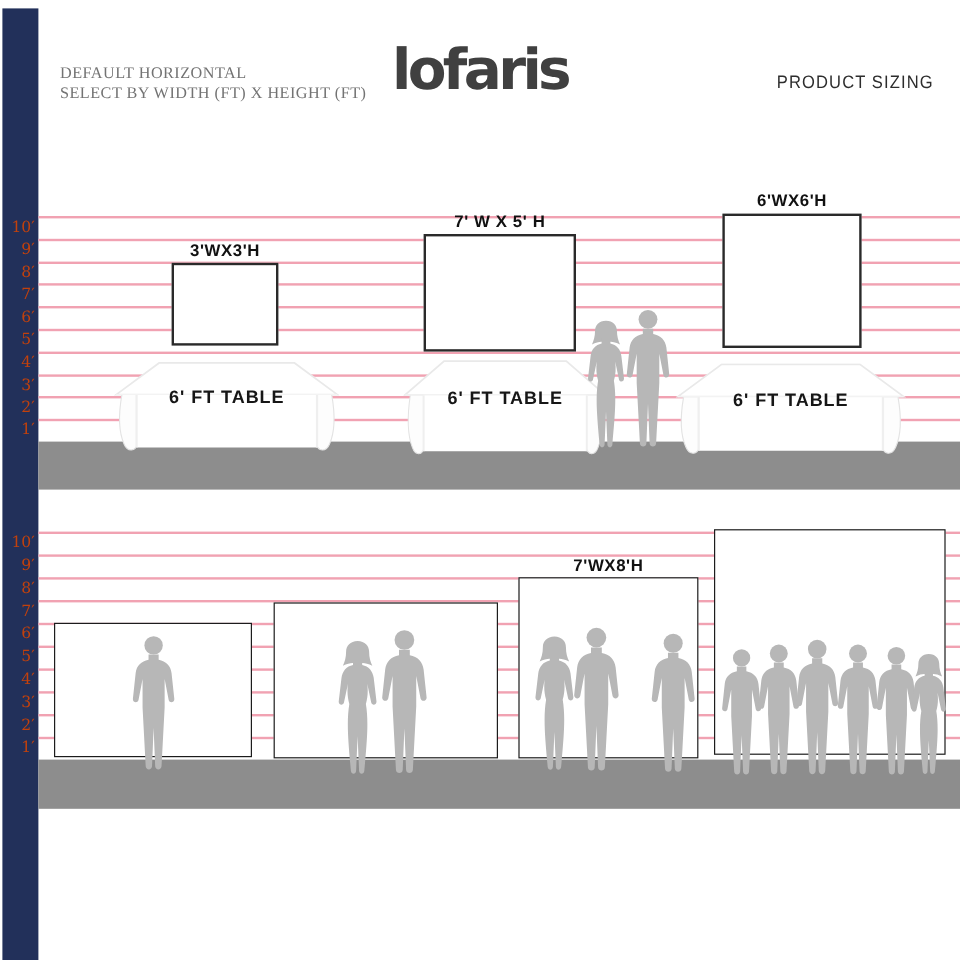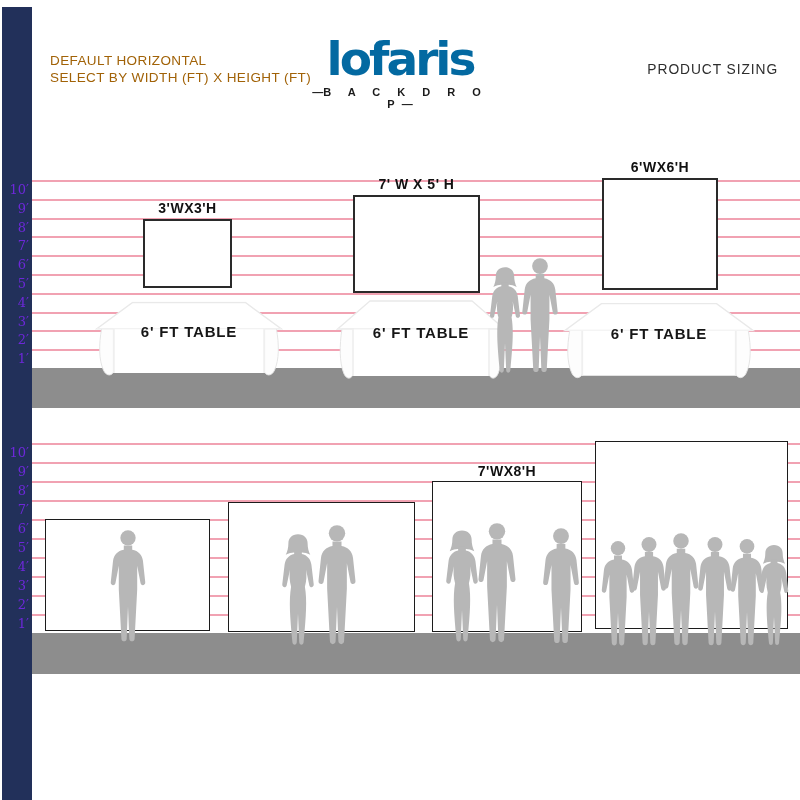--- a/index.html
+++ b/index.html
@@ -1,31 +1,31 @@
 <!DOCTYPE html>
 <html><head>
 <meta charset="utf-8">
 <style>
   html,body{margin:0;padding:0;background:#ffffff;}
   #canvas{position:relative;width:800px;height:800px;background:#ffffff;overflow:hidden;
           font-family:"Liberation Sans",sans-serif;}
   
-  .hdr-title{position:absolute;left:50px;top:52px;font-family:Liberation Sans, sans-serif;
-             font-size:13.5px;letter-spacing:.4px;color:#a16207;line-height:17px;}
+  .hdr-title{position:absolute;left:50px;top:52px;font-family:Liberation Serif, serif;
+             font-size:13.5px;letter-spacing:.4px;color:#737373;line-height:17px;}
   .logo{position:absolute;left:300px;top:34px;width:200px;text-align:center;}
   .logo-word{font-family:"DejaVu Sans",sans-serif;font-weight:800;font-size:47px;
-             letter-spacing:-3px;color:#0369a1;line-height:50px;}
+             letter-spacing:-3px;color:#404040;line-height:50px;}
   .logo-sub{margin-top:2px;font-size:11px;letter-spacing:7px;color:#1a1a1a;font-weight:600;}
   .logo-sub .dash{letter-spacing:0;}
   .product-sizing{position:absolute;right:22px;top:60px;font-size:15px;letter-spacing:1px;
              color:#2d2d2d;transform:scaleX(.92);transform-origin:right;}
   
   .ruler-bar{position:absolute;left:2px;top:7px;width:30px;height:793px;background:#22305a;}
   .rlabel{position:absolute;left:0;width:29px;text-align:right;font-family:"DejaVu Serif",serif;
-          font-size:13px;color:#6d28d9;height:15px;line-height:15px;z-index:5;}
+          font-size:13px;color:#c2410c;height:15px;line-height:15px;z-index:5;}
   
   .hline{position:absolute;left:32px;right:0;height:1.5px;background:#f1a2b2;z-index:0;}
   
   .floor{position:absolute;left:32px;right:0;background:#8d8d8d;z-index:1;}
   
   .bbox{position:absolute;background:#ffffff;z-index:2;box-sizing:border-box;}
   .bbox.top{border:2px solid #2a2a2a;}
   .bbox.bot{border:1.5px solid #1c1c1c;}
   .bd-label{position:absolute;text-align:center;font-size:14px;font-weight:600;
             letter-spacing:.5px;color:#111111;z-index:4;white-space:nowrap;}
@@ -73,21 +73,20 @@
 </svg>
 
 <div id="canvas">
 
   <div class="hdr-title">
     <div>DEFAULT HORIZONTAL</div>
     <div>SELECT BY WIDTH (FT) X HEIGHT (FT)</div>
   </div>
   <div class="logo">
     <div class="logo-word">lofaris</div>
-    <div class="logo-sub"><span class="dash">—</span><span>B A C K D R O P</span><span class="dash">—</span></div>
   </div>
   <div class="product-sizing">PRODUCT SIZING</div>
 
   <div class="ruler-bar"></div>
 
   <div>
     <div class="hline" style="top:180px"></div>
     <div class="hline" style="top:199px"></div>
     <div class="hline" style="top:218px"></div>
     <div class="hline" style="top:236px"></div>

